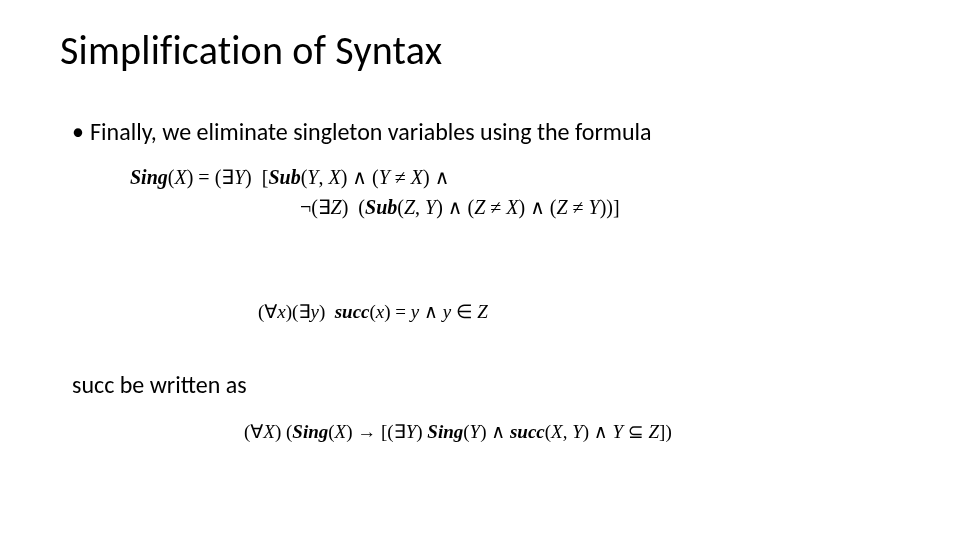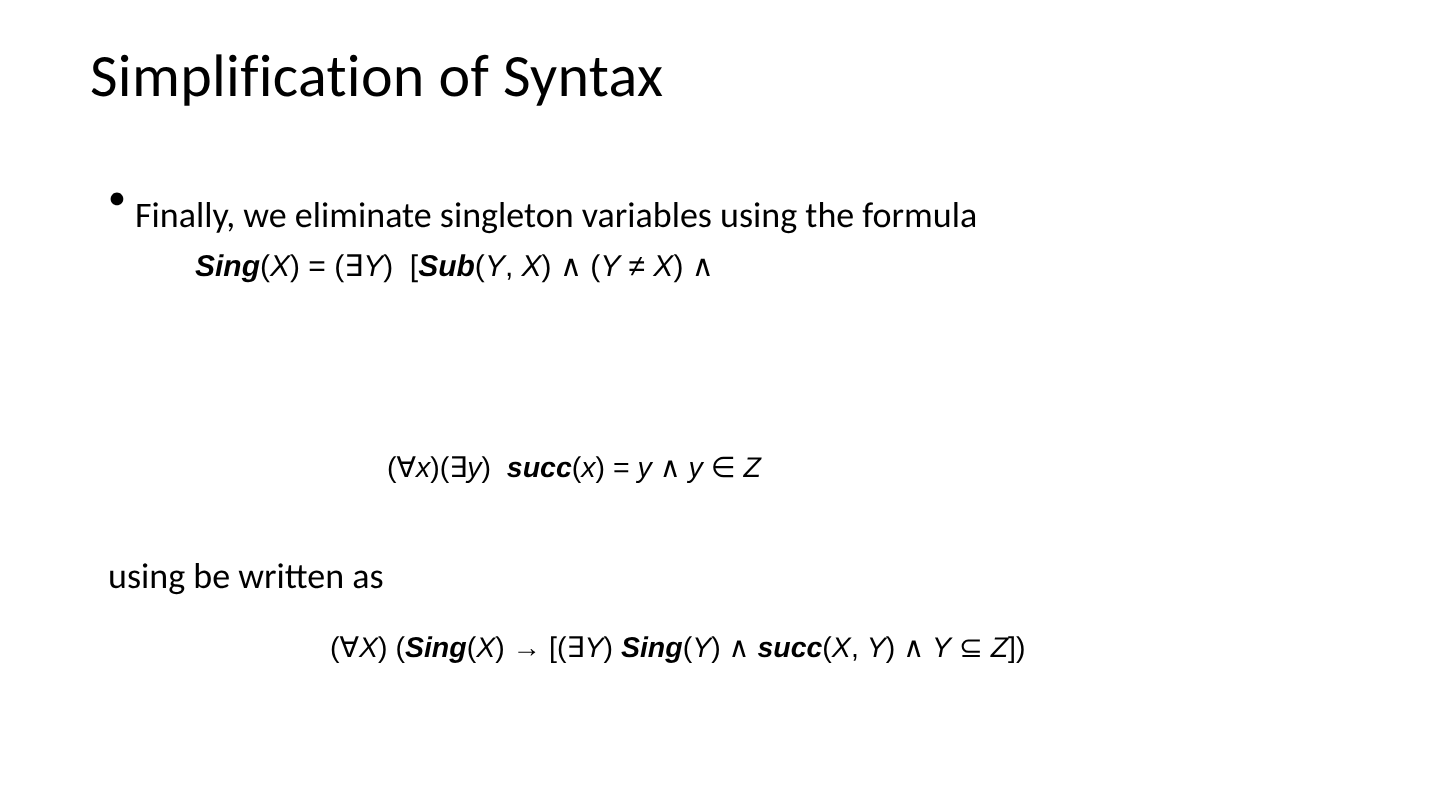--- a/index.html
+++ b/index.html
@@ -34,59 +34,61 @@
     display: flex;
     align-items: flex-start;
   }
   .bullet-dot {
     width: 18px;
     flex: none;
     line-height: 28px;
   }
   .bullet-text {
     line-height: 28px;
-    margin-top: 12px;
   }
   .formula-block {
     position: absolute;
-    font-family: Liberation Sans, sans-serif;
+    font-family: Liberation Serif, serif;
     white-space: nowrap;
   }
   .f1a { left: 130px; top: 165px; font-size: 20px; }
   .f1b { left: 300px; top: 195px; font-size: 20px; }
   .plain {
     position: absolute;
     font-size: 24px;
   }
   .p-for-example { left: 64px; top: 250px; }
   .f2 { left: 258px; top: 300px; font-size: 19px; }
   .p-will-be { left: 72px; top: 370px; }
-  .f3 { left: 220px; top: 420px; font-size: 19px; }
+  .f3 { left: 244px; top: 420px; font-size: 19px; }
   .mi { font-style: italic; }
   .bsym { font-weight: bold; font-style: italic; }
 </style>
 </head>
 <body>
 <div class="slide">
 
   <div class="title">Simplification of Syntax</div>
 
   <div class="bullet-row">
     <div class="bullet-dot">•</div>
     <div class="bullet-text">Finally, we eliminate singleton variables using the formula</div>
   </div>
 
   <div class="formula-block f1a">
     <span class="bsym">Sing</span>(<span class="mi">X</span>) = (∃<span class="mi">Y</span>)&nbsp;&nbsp;[<span class="bsym">Sub</span>(<span class="mi">Y</span>, <span class="mi">X</span>) ∧ (<span class="mi">Y</span> ≠ <span class="mi">X</span>) ∧
   </div>
+  <div class="formula-block f1b">
+    ¬(∃<span class="mi">Z</span>)&nbsp;&nbsp;(<span class="bsym">Sub</span>(<span class="mi">Z</span>, <span class="mi">Y</span>) ∧ (<span class="mi">Z</span> ≠ <span class="mi">X</span>) ∧ (<span class="mi">Z</span> ≠ <span class="mi">Y</span>))]
+  </div>
 
 
   <div class="formula-block f2">
     (∀<span class="mi">x</span>)(∃<span class="mi">y</span>)&nbsp;&nbsp;<span class="bsym">succ</span>(<span class="mi">x</span>) = <span class="mi">y</span> ∧ <span class="mi">y</span> ∈ <span class="mi">Z</span>
   </div>
 
-  <div class="plain p-will-be">using be written as</div>
+  <div class="plain p-will-be">succ be written as</div>
 
   <div class="formula-block f3">
     (∀<span class="mi">X</span>)&nbsp;(<span class="bsym">Sing</span>(<span class="mi">X</span>) → [(∃<span class="mi">Y</span>)&nbsp;<span class="bsym">Sing</span>(<span class="mi">Y</span>) ∧ <span class="bsym">succ</span>(<span class="mi">X</span>, <span class="mi">Y</span>) ∧ <span class="mi">Y</span> ⊆ <span class="mi">Z</span>])
   </div>
 
 </div>
 
 </body></html>

